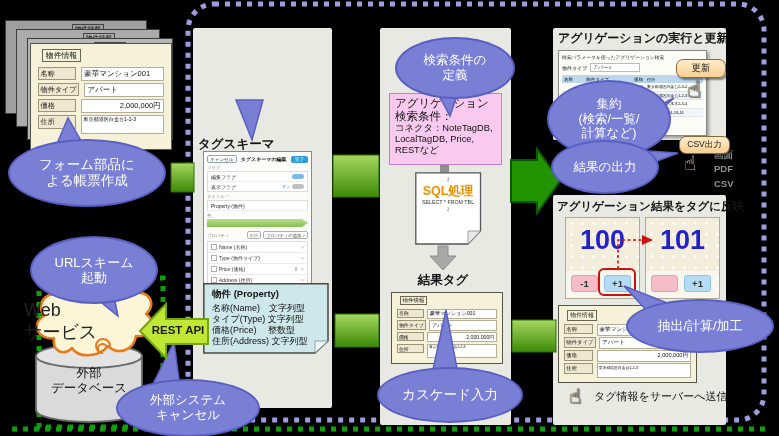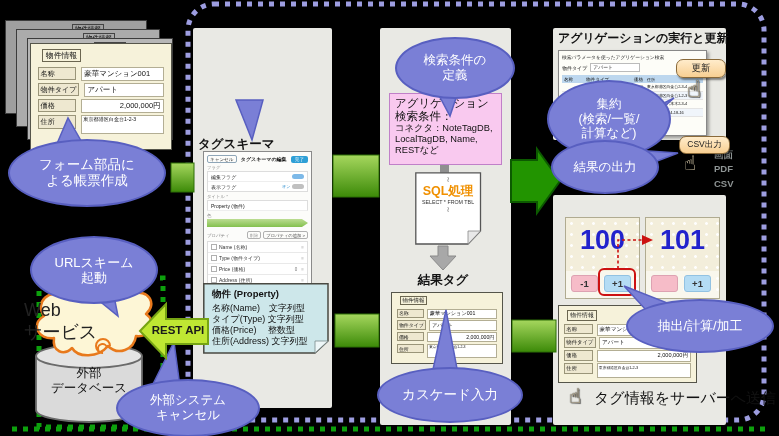--- a/index.html
+++ b/index.html
@@ -247,21 +247,21 @@
   <div class="abs" style="left:212px;top:288px;font-size:9.5px;font-weight:600;z-index:5;">物件 (Property)</div>
   <div class="abs ml" style="left:212px;top:303px;font-size:9px;line-height:1.24;z-index:5;">名称(Name)　文字列型
 タイプ(Type) 文字列型
 価格(Price)　 整数型
 住所(Address) 文字列型</div>
 
   <div class="pinkbox">
     <div class="pink-main">アグリゲーション
 検索条件：</div>
     <div class="pink-sub">コネクタ：NoteTagDB,
-LocalTagDB, Name,
+LocalTagDB, Price,
 RESTなど</div>
   </div>
   <div class="abs" style="left:440px;top:165px;width:9px;height:8px;background:#8f8f8f;z-index:3;"></div>
 
   <svg class="abs" style="left:415px;top:172px;z-index:4;" width="67" height="73">
     <path d="M0.8,0.8 H65.5 V59 L53,72 H0.8 Z" fill="#fff" stroke="#555" stroke-width="1.3"></path>
     <path d="M65.5,59 L53,59 L53,72 Z" fill="#e8e8e8" stroke="#888" stroke-width="0.8"></path>
   </svg>
   <div class="sqltext" style="left:417px;top:176px;width:62px;">
     <div class="squig">≀</div>
@@ -334,20 +334,21 @@
   </div>
   <div class="tan-btn" style="left:676px;top:59px;width:48px;height:17px;font-size:9.5px;">更新</div>
   <div class="hand" style="left:687px;top:76px;font-size:23px;">☝</div>
 
   <div class="tan-btn" style="left:679px;top:136px;width:49px;height:16px;font-size:8.5px;">CSV出力</div>
   <div class="hand" style="left:684px;top:151px;font-size:20px;">☝</div>
   <div class="fmt-text">画面
 PDF
 CSV</div>
 
+  <div class="sec-title" style="left:557px;top:199px;font-size:11.5px;">アグリゲーション結果をタグに反映</div>
   <div class="tagcard" style="left:565px;top:217px;">
     <div class="strip"></div>
     <div class="num">100</div>
     <div class="chip minus">-1</div>
     <div class="chip plus">+1</div>
     <div class="redbox"></div>
   </div>
   <div class="tagcard" style="left:645px;top:217px;">
     <div class="strip"></div>
     <div class="num">101</div>
@@ -372,21 +373,21 @@
     <div class="pf-row">
         <div class="pf-label">価格</div>
         <div class="pf-value right">2,000,000円</div>
       </div>
     <div class="pf-row">
         <div class="pf-label">住所</div>
         <div class="pf-value addr">東京都港区白金台1-2-3</div>
       </div>
   </div>
   <div class="hand" style="left:569px;top:384px;font-size:20px;">☝</div>
-  <div class="sec-title" style="left:594px;top:389px;font-size:15px;font-weight:500;text-align:right;">タグ情報をサーバーへ送信</div>
+  <div class="sec-title" style="left:594px;top:389px;font-size:11px;font-weight:500;text-align:right;">タグ情報をサーバーへ送信</div>
 
   <svg class="abs" style="left:30px;top:342px;z-index:3;" width="118" height="86">
     <path d="M6,14 V68 A53,12 0 0 0 112,68 V14" fill="#dadada" stroke="#6a6a6a" stroke-width="1.8"></path>
     <ellipse cx="59" cy="14" rx="53" ry="12" fill="#e4e4e4" stroke="#6a6a6a" stroke-width="1.8"></ellipse>
   </svg>
   <div class="cyl-text">外部
 データベース</div>
 
   <svg class="abs" style="left:24px;top:274px;z-index:4;" width="134" height="90">
     <path d="M30,64 C14,66 6,50 20,42 C10,28 26,14 40,22 C44,8 64,4 74,14 C84,2 106,6 108,20 C124,14 134,30 122,40 C134,48 126,64 112,62 C110,76 94,82 84,72 C74,84 54,84 48,74 C40,82 28,78 30,64 Z" fill="#fdf6d6" stroke="#e8791c" stroke-width="2.5" stroke-linejoin="round"></path>

